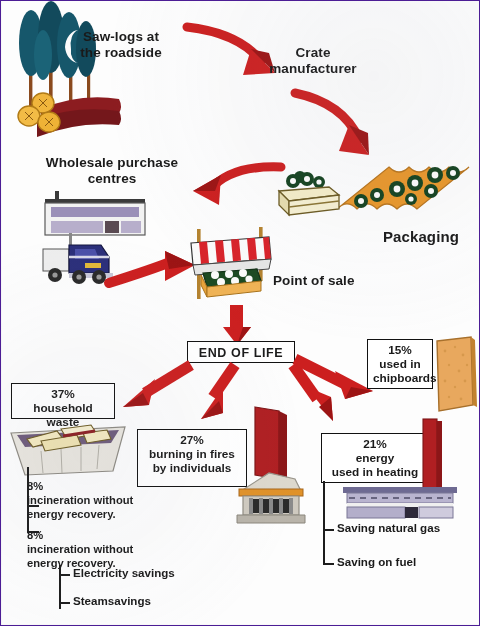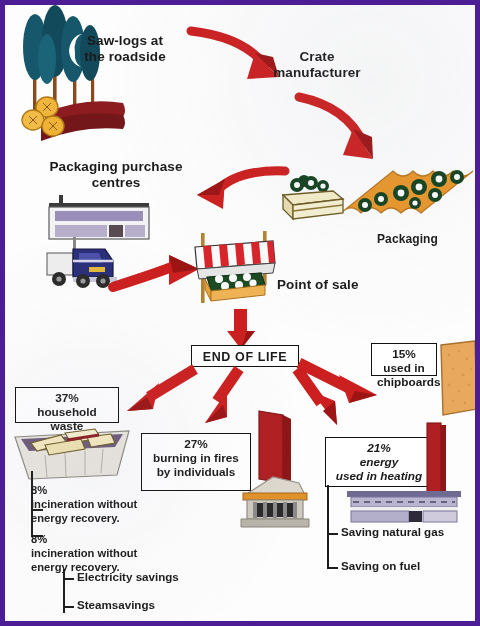--- a/index.html
+++ b/index.html
@@ -1,20 +1,20 @@
 <!DOCTYPE html>
 <html><head>
 <meta charset="utf-8">
 <title>Wood Crate Life Cycle Diagram</title>
 <style>
   html,body{margin:0;padding:0;background:#8a8a8a;}
   #stage{
     position:relative;width:480px;height:626px;overflow:hidden;
     background:#fdfdfd;
-    border:5px solid #4c1d95;
+    border:1px solid #4c1d95;
     box-sizing:border-box;
     font-family:"Liberation Sans", sans-serif;
     color:#1a1a1a;
   }
   
   #noise{
     position:absolute;inset:0;pointer-events:none;
     background-image:
       linear-gradient(90deg, rgba(120,125,150,.055) 0 1px, transparent 1px 7px),
       linear-gradient(0deg, rgba(120,125,150,.045) 0 1px, transparent 1px 9px),
@@ -106,21 +106,21 @@
         <circle cx="84" cy="22" r="3.4"></circle>
           <circle cx="66" cy="28" r="3.4"></circle>
         <circle cx="100" cy="30" r="3"></circle>
           <circle cx="46" cy="34" r="3"></circle>
         <circle cx="30" cy="40" r="3"></circle>
           <circle cx="80" cy="38" r="2.6"></circle>
         </g>
     </g>
   </svg>
 
-  <div class="lbl" style="left:372px;top:227px;font-size:12px;">Packaging</div>
+  <div class="lbl" style="left:382px;top:227px;font-size:15px;">Packaging</div>
 
   <svg class="art" style="left:268px;top:168px;" width="78" height="52" viewBox="0 0 78 52">
     <g fill="#14421f">
         <circle cx="24" cy="12" r="7"></circle>
         <circle cx="38" cy="10" r="7"></circle>
       <circle cx="50" cy="13" r="6"></circle>
         <circle cx="31" cy="8" r="6"></circle>
       </g>
     <g fill="#fbfbfb">
         <circle cx="24" cy="12" r="3"></circle>
@@ -133,21 +133,21 @@
     <path d="M20 38 L70 32" stroke="#8a7432" stroke-width="1.6"></path>
   </svg>
 
   <svg class="art" style="left:172px;top:158px;" width="112" height="52" viewBox="0 0 112 52">
     <path d="M108 8 q-50 -2 -70 22" stroke="#cc1f1f" stroke-width="9" fill="none" stroke-linecap="round"></path>
     <path d="M48 16 l-28 16 l26 14 z" fill="#cc1f1f"></path>
     <path d="M48 16 l-28 16 l22 0 z" fill="#9c1414"></path>
   </svg>
 
   <div class="lbl ctr" style="left:36px;top:154px;width:150px;font-size:13.5px;">
-    <div>Packaging purchase</div>
+    <div>Wholesale purchase</div>
     <div>centres</div>
   </div>
 
   <svg class="art" style="left:38px;top:186px;" width="112" height="112" viewBox="0 0 112 112">
 
     <rect x="6" y="12" width="100" height="4" fill="#3a3a3a"></rect>
     <rect x="16" y="4" width="4" height="9" fill="#3a3a3a"></rect>
     <rect x="6" y="16" width="100" height="32" fill="#f2f2f2" stroke="#5a5a5a" stroke-width="1.2"></rect>
     <rect x="12" y="20" width="88" height="10" fill="#9a8fb8"></rect>
     <rect x="12" y="34" width="52" height="12" fill="#b7aecb"></rect>
@@ -301,21 +301,21 @@
     <g fill="#8a8a8a">
         <rect x="16" y="93" width="4" height="16"></rect>
         <rect x="26" y="93" width="4" height="16"></rect>
       <rect x="36" y="93" width="4" height="16"></rect>
         <rect x="46" y="93" width="4" height="16"></rect>
         <rect x="56" y="93" width="4" height="16"></rect>
       </g>
     <path d="M4 110 L72 110 L72 118 L4 118 z" fill="#b9b4aa" stroke="#8a867c" stroke-width="1"></path>
   </svg>
 
-  <div class="box" style="left:320px;top:432px;width:108px;height:50px;font-size:11.8px;font-style:italic;">
+  <div class="box" style="left:320px;top:432px;width:108px;height:50px;font-size:11.8px;">
     <div>21%</div>
     <div>energy</div>
     <div>used in heating</div>
   </div>
 
   <svg class="art" style="left:338px;top:418px;" width="126" height="100" viewBox="0 0 126 100">
     <rect x="84" y="0" width="14" height="70" fill="#b01f22" stroke="#7d1517" stroke-width="1.1"></rect>
     <rect x="98" y="2" width="5" height="68" fill="#8c1618"></rect>
     <rect x="4" y="68" width="114" height="6" fill="#6e6a92"></rect>
     <rect x="8" y="74" width="106" height="10" fill="#b9b4cf" stroke="#7a7696" stroke-width="1"></rect>
@@ -328,21 +328,21 @@
     <rect x="80" y="88" width="34" height="11" fill="#cfcbdd" stroke="#7a7696" stroke-width="1"></rect>
   </svg>
 
   <div class="hairline" style="left:322px;top:480px;width:1.6px;height:84px;"></div>
   <div class="hairline" style="left:322px;top:528px;width:11px;height:1.6px;"></div>
   <div class="hairline" style="left:322px;top:562px;width:11px;height:1.6px;"></div>
 
   <div class="sub" style="left:336px;top:520px;font-size:11.6px;">Saving natural gas</div>
   <div class="sub" style="left:336px;top:554px;font-size:11.6px;">Saving on fuel</div>
 
-  <div class="box" style="left:366px;top:338px;width:66px;height:33px;font-size:11.8px;">
+  <div class="box" style="left:366px;top:338px;width:66px;height:50px;font-size:11.8px;">
     <div>15%</div>
     <div>used in</div>
     <div>chipboards</div>
   </div>
 
   <svg class="art" style="left:432px;top:334px;" width="48" height="82" viewBox="0 0 48 82">
     <path d="M4 6 L38 2 L40 70 L6 76 z" fill="#e8a85e" stroke="#a7702c" stroke-width="1.4"></path>
     <path d="M38 2 L42 5 L44 72 L40 70 z" fill="#c2822f"></path>
     <g fill="#c98c3e" opacity=".55">
       <circle cx="12" cy="16" r="1.4"></circle>

